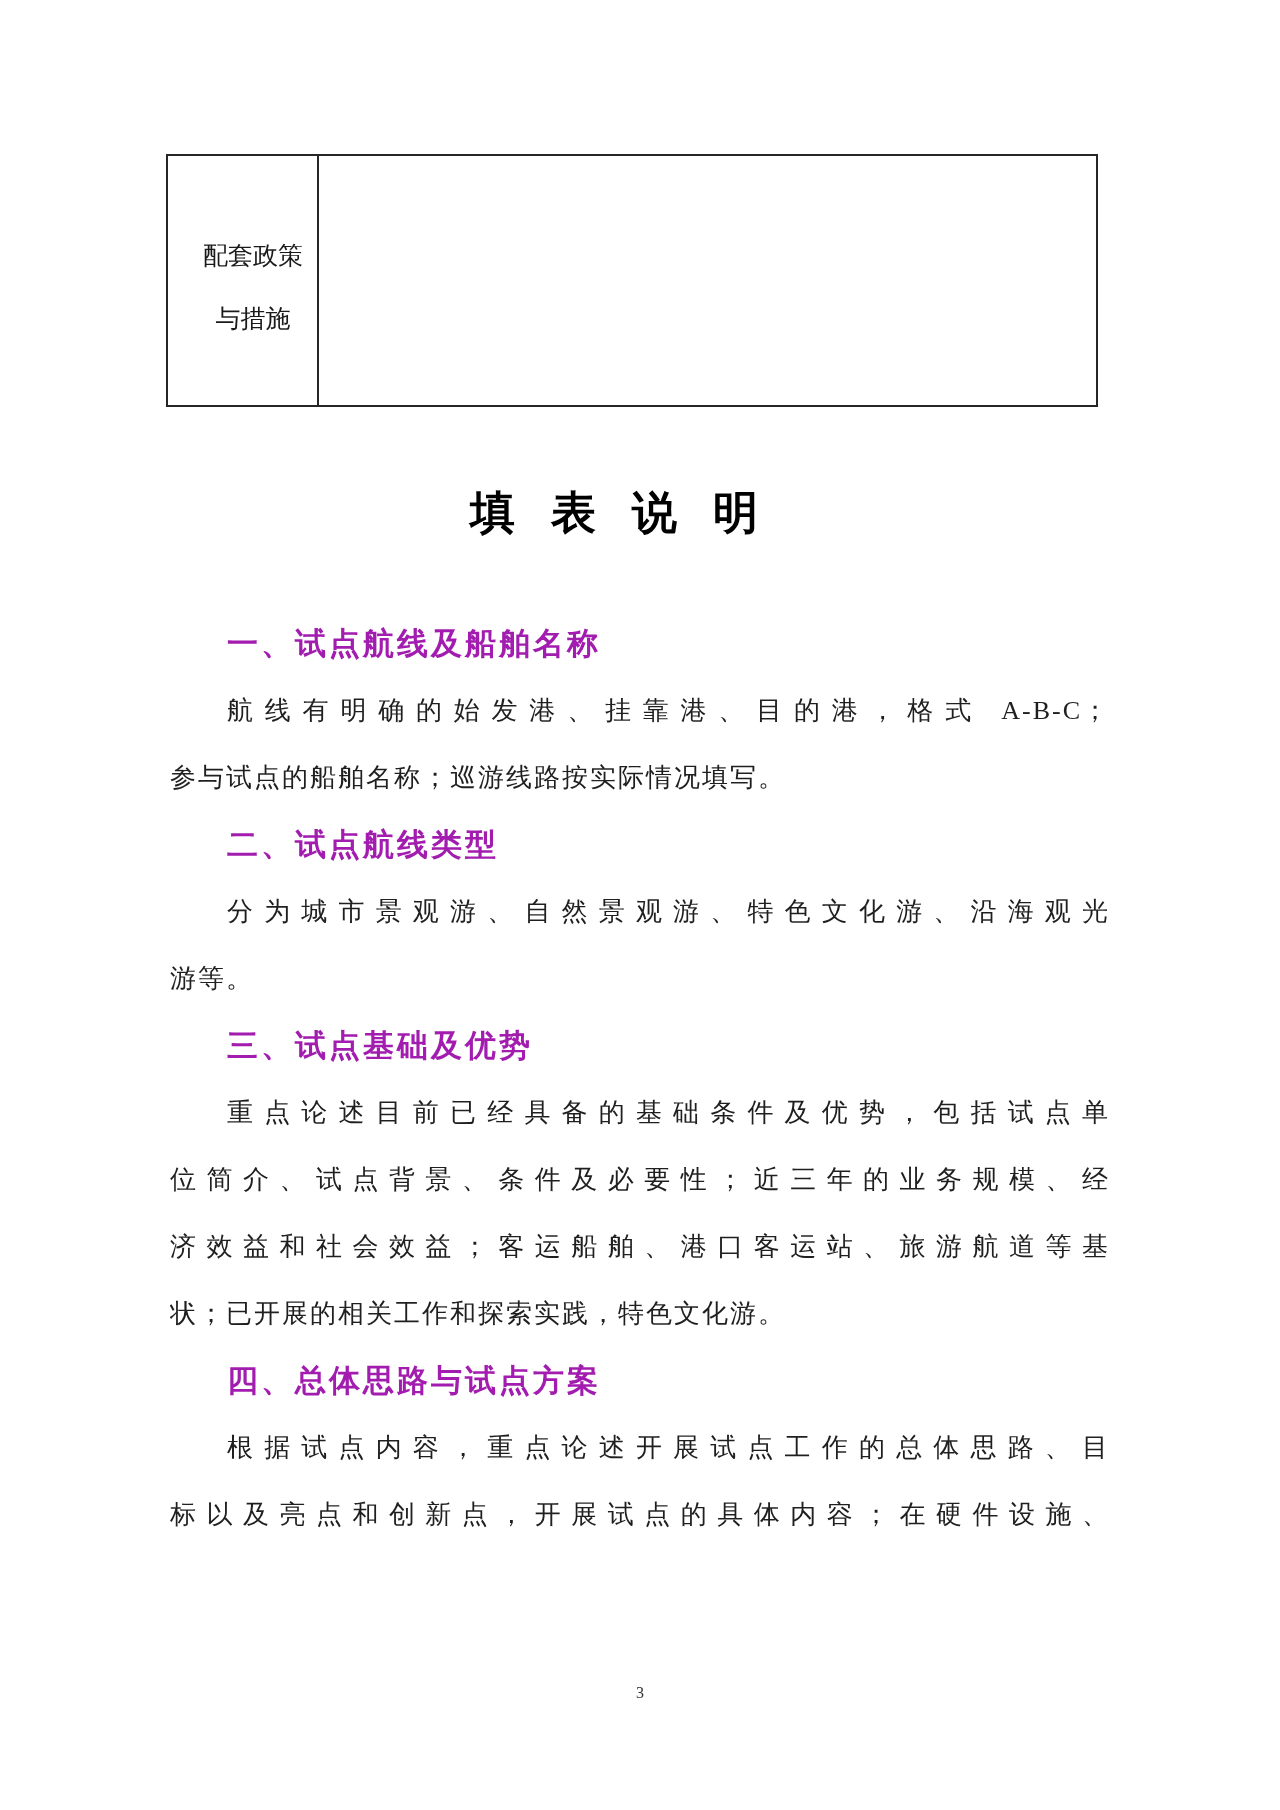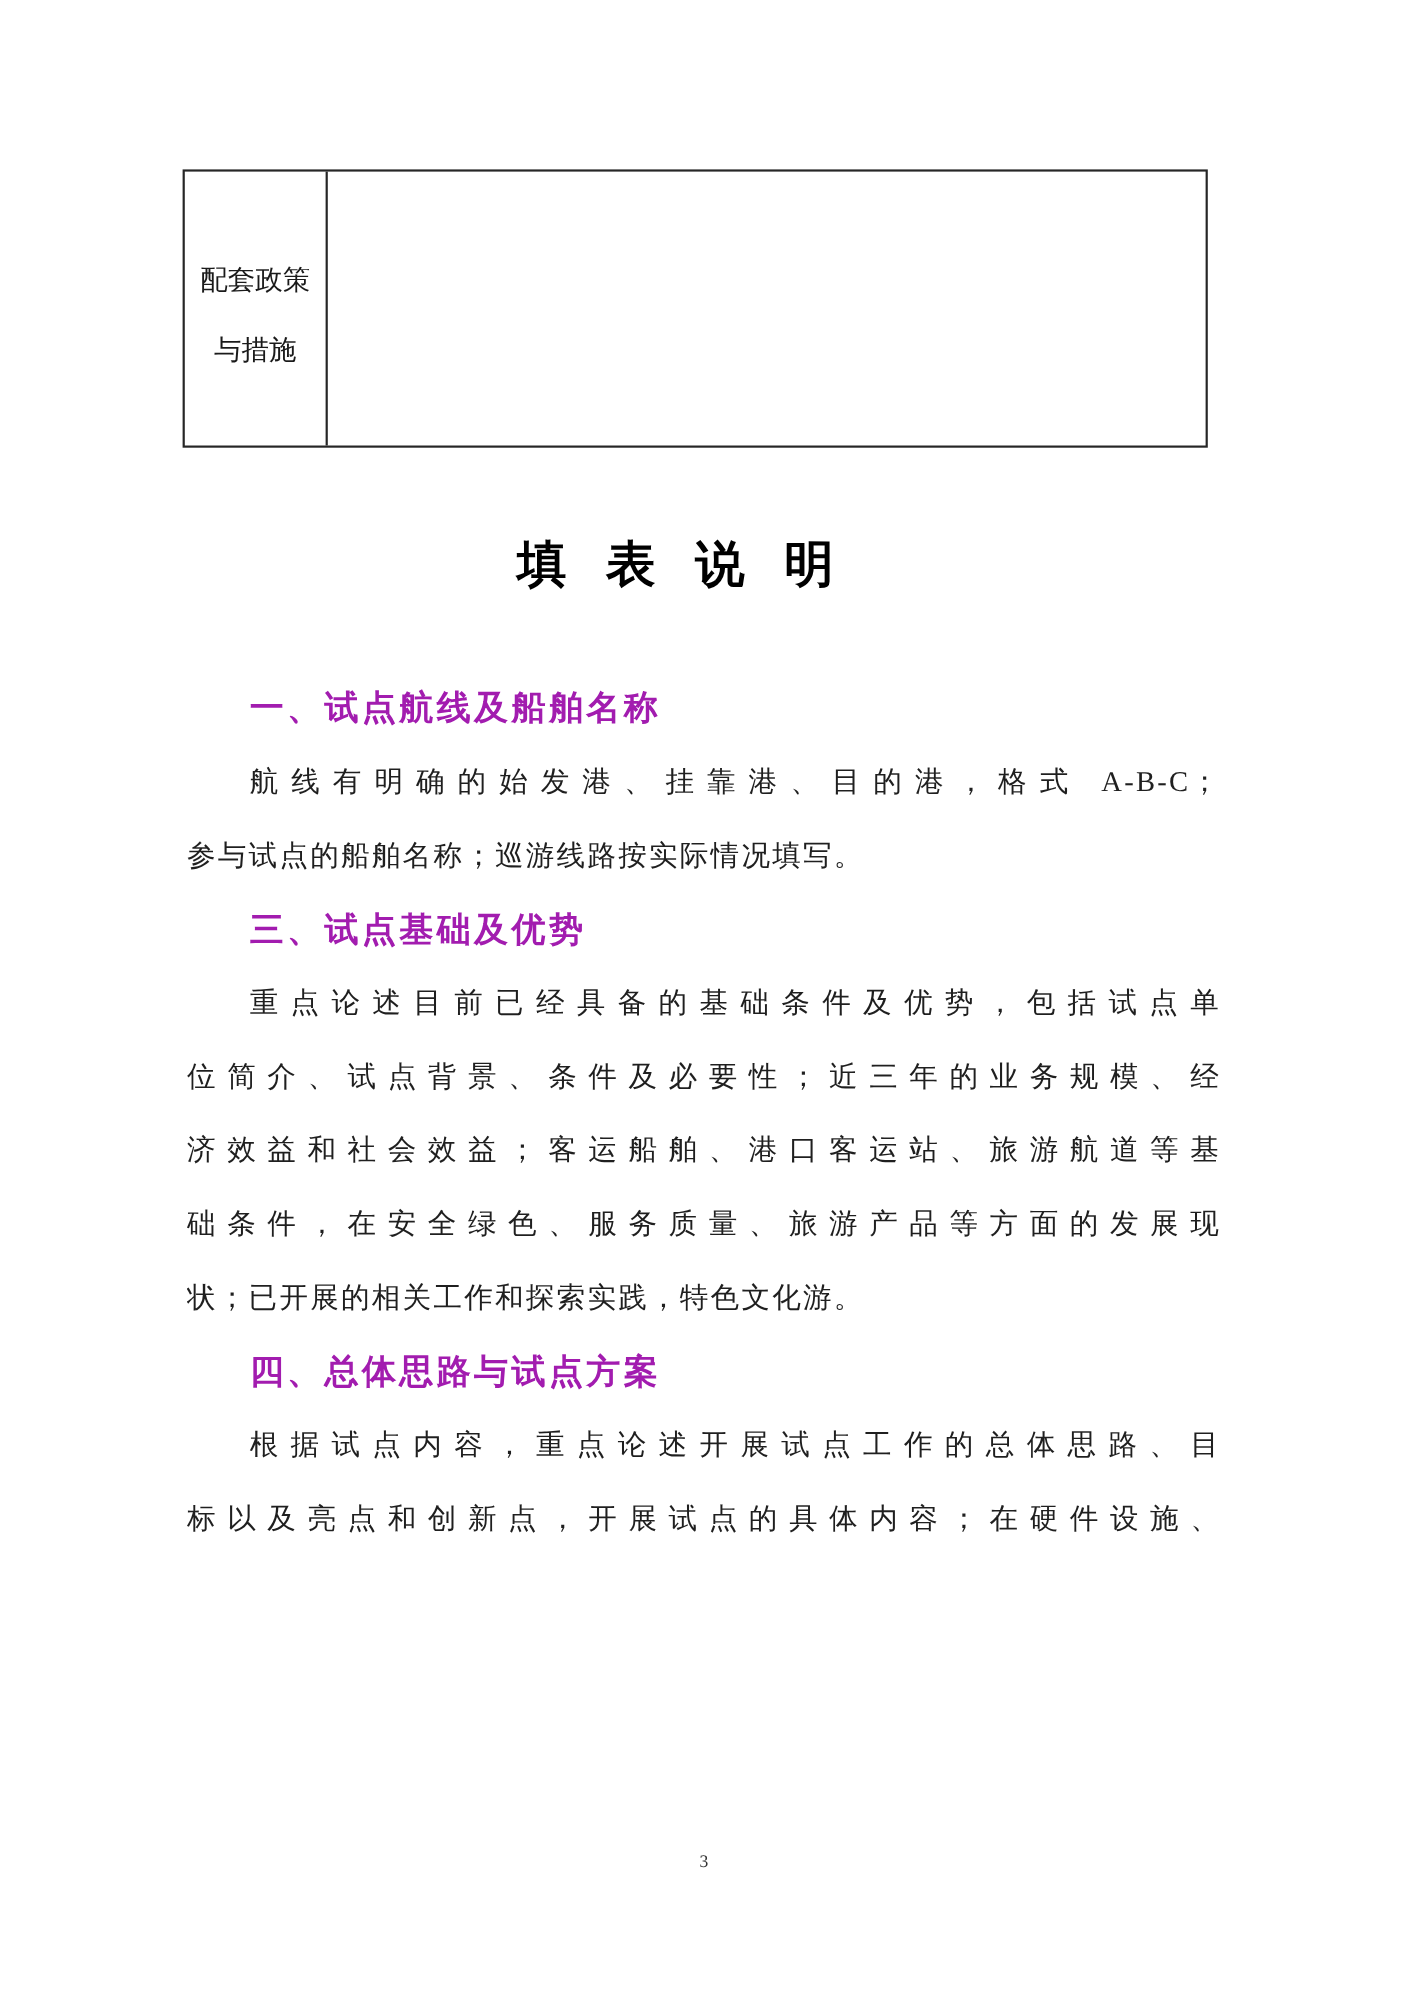--- a/index.html
+++ b/index.html
@@ -21,20 +21,21 @@
   
   .doc-table {
     position: absolute;
     left: 166px;
     top: 154px;
     width: 932px;
     height: 253px;
     border: 2px solid #262626;
     box-sizing: border-box;
     display: flex;
+    padding-left: 21px;
   }
   .label-cell {
     width: 130px;
     box-sizing: border-box;
     border-right: 2px solid #262626;
     display: flex;
     flex-direction: column;
     align-items: center;
     justify-content: center;
     padding-top: 14px;
@@ -119,27 +120,31 @@
   <h1 class="doc-title">填表说明</h1>
 
   <div class="content">
 
     <section>
       <div class="line heading">一、试点航线及船舶名称</div>
       <div class="line body indent just">航线有明确的始发港、挂靠港、目的港，格式 A-B-C；</div>
       <div class="line body">参与试点的船舶名称；巡游线路按实际情况填写。</div>
     </section>
 
+    <section>
+      <div class="line heading">二、试点航线类型</div>
+      <div class="line body indent just">分为城市景观游、自然景观游、特色文化游、沿海观光</div>
+      <div class="line body">游等。</div>
+    </section>
 
     <section>
       <div class="line heading">三、试点基础及优势</div>
       <div class="line body indent just">重点论述目前已经具备的基础条件及优势，包括试点单</div>
       <div class="line body just">位简介、试点背景、条件及必要性；近三年的业务规模、经</div>
       <div class="line body just">济效益和社会效益；客运船舶、港口客运站、旅游航道等基</div>
-      <div class="line body just">础条件，在安全绿色、服务质量、旅游产品等方面的发展现</div>
       <div class="line body">状；已开展的相关工作和探索实践，特色文化游。</div>
     </section>
 
     <section>
       <div class="line heading">四、总体思路与试点方案</div>
       <div class="line body indent just">根据试点内容，重点论述开展试点工作的总体思路、目</div>
       <div class="line body just">标以及亮点和创新点，开展试点的具体内容；在硬件设施、</div>
     </section>
 
   </div>

